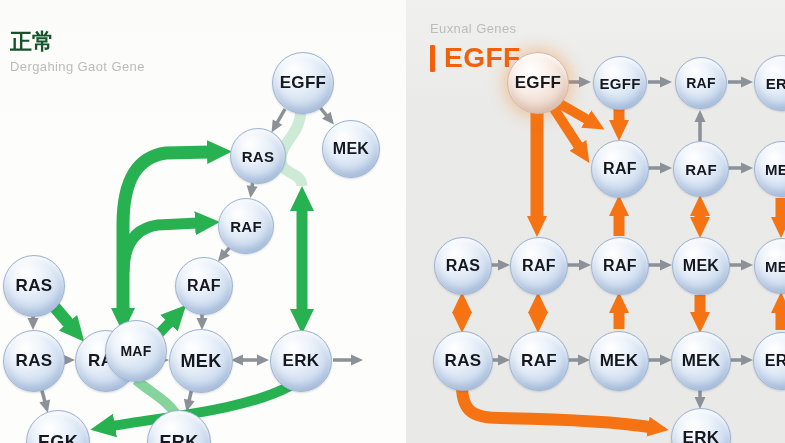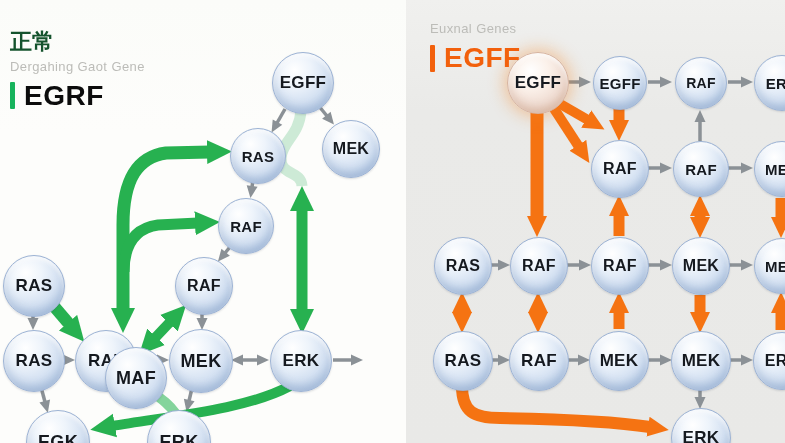--- a/index.html
+++ b/index.html
@@ -101,42 +101,38 @@
       <path d="M462,311 L462,314" fill="none" stroke="#f57312" stroke-width="12" stroke-linecap="butt" marker-end="url(#h-orange)" marker-start="url(#h-orange-r)"></path>
       <path d="M538,311 L538,314" fill="none" stroke="#f57312" stroke-width="12" stroke-linecap="butt" marker-end="url(#h-orange)" marker-start="url(#h-orange-r)"></path>
       <path d="M619,329 L619,311" fill="none" stroke="#f57312" stroke-width="11" stroke-linecap="butt" marker-end="url(#h-orange)"></path>
       <path d="M700,295 L700,314" fill="none" stroke="#f57312" stroke-width="11" stroke-linecap="butt" marker-end="url(#h-orange)"></path>
       <path d="M462,386 C462,412 474,418 500,418 C560,419 612,421 650,427" fill="none" stroke="#f57312" stroke-width="12" stroke-linecap="butt" marker-end="url(#h-orange)"></path>
     </svg>
 
   <div class="header left-h">
     <div class="h-title">正常</div>
     <div class="h-sub">Dergahing Gaot Gene</div>
-    <div class="h-gene">
-      <span class="bar" style="background: rgb(23, 179, 92);"></span>
-      <span class="gene-text">EGRF</span>
-    </div>
   </div>
 
   <div class="header right-h">
     <div class="h-sub">Euxnal Genes</div>
     <div class="h-gene">
       <span class="bar" style="background: rgb(242, 96, 12);"></span>
       <span class="gene-text" style="color: rgb(242, 96, 12);">EGFF</span>
     </div>
   </div>
 <div class="node" style="left: 272px; top: 52px; width: 60px; height: 60px; font-size: 17px;">EGFF</div>
     <div class="node" style="left: 230px; top: 128px; width: 54px; height: 54px; font-size: 15px;">RAS</div>
     <div class="node" style="left: 322px; top: 120px; width: 56px; height: 56px; font-size: 16px;">MEK</div>
     <div class="node" style="left: 218px; top: 198px; width: 54px; height: 54px; font-size: 15px;">RAF</div>
     <div class="node" style="left: 175px; top: 257px; width: 56px; height: 56px; font-size: 16px;">RAF</div>
     <div class="node" style="left: 3px; top: 255px; width: 60px; height: 60px; font-size: 17px;">RAS</div>
     <div class="node" style="left: 3px; top: 330px; width: 60px; height: 60px; font-size: 17px;">RAS</div>
     <div class="node" style="left: 75px; top: 330px; width: 60px; height: 60px; font-size: 17px;">RAF</div>
-    <div class="node" style="left: 105px; top: 347px; width: 60px; height: 60px; font-size: 18px;">MAF</div>
+    <div class="node" style="left: 105px; top: 320px; width: 60px; height: 60px; font-size: 14px;">MAF</div>
     <div class="node" style="left: 169px; top: 329px; width: 62px; height: 62px; font-size: 18px;">MEK</div>
     <div class="node" style="left: 270px; top: 330px; width: 60px; height: 60px; font-size: 17px;">ERK</div>
     <div class="node" style="left: 26px; top: 410px; width: 62px; height: 62px; font-size: 18px;">EGK</div>
     <div class="node" style="left: 147px; top: 410px; width: 62px; height: 62px; font-size: 18px;">ERK</div>
     <div class="node hot" style="left: 507px; top: 52px; width: 60px; height: 60px; font-size: 17px;">EGFF</div>
     <div class="node" style="left: 593px; top: 56px; width: 52px; height: 52px; font-size: 15px;">EGFF</div>
     <div class="node" style="left: 675px; top: 57px; width: 50px; height: 50px; font-size: 14px;">RAF</div>
     <div class="node" style="left: 754px; top: 55px; width: 54px; height: 54px; font-size: 15px;">ERK</div>
     <div class="node" style="left: 591px; top: 140px; width: 56px; height: 56px; font-size: 16px;">RAF</div>
     <div class="node" style="left: 673px; top: 141px; width: 54px; height: 54px; font-size: 15px;">RAF</div>

